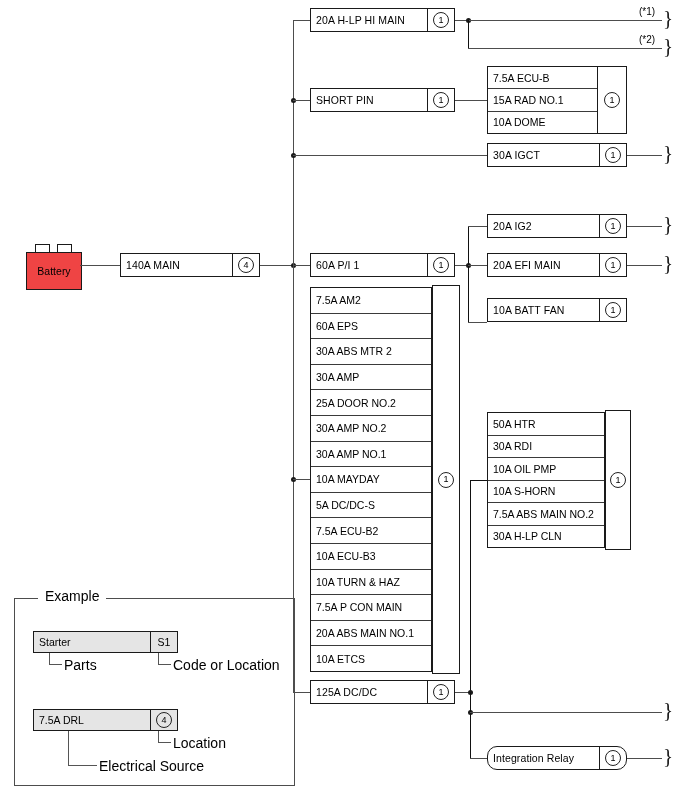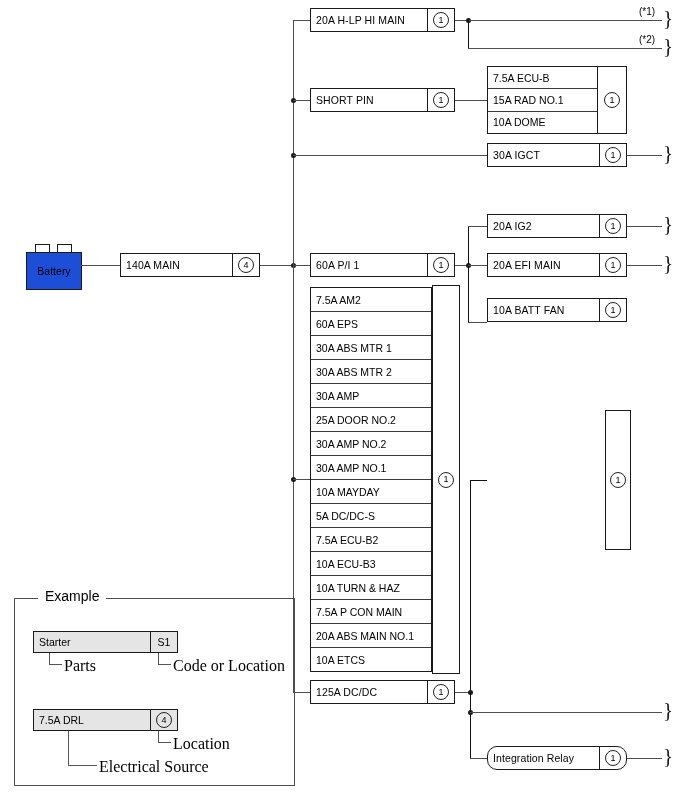--- a/index.html
+++ b/index.html
@@ -31,21 +31,21 @@
   
   .h{position:absolute;height:0;border-top:1.3px solid #4d4d4d;}
   .v{position:absolute;width:0;border-left:1.3px solid #4d4d4d;}
   .hd{position:absolute;height:0;border-top:1.3px solid #111;}
   .vd{position:absolute;width:0;border-left:1.3px solid #111;}
   .dot{position:absolute;width:5px;height:5px;background:#1a1a1a;border-radius:50%;}
 
   
   #battery{position:absolute;}
   #battery .body{position:absolute;left:0;top:8px;width:54px;height:36px;
-       border:1.6px solid #1a1a1a;background:#1d4ed8;display:flex;align-items:center;
+       border:1.6px solid #1a1a1a;background:#ef4444;display:flex;align-items:center;
        justify-content:center;font-size:10.5px;}
   #battery .t{position:absolute;top:0px;width:13px;height:9px;
        border:1.5px solid #1a1a1a;border-bottom:none;background:#fff;}
   #battery .t1{left:9px;} #battery .t2{left:31px;}
 
   
   .sq{position:absolute;font-size:21px;color:#1a1a1a;font-family:"Liberation Serif",serif;
       line-height:1;}
 
   .note{position:absolute;font-size:10px;color:#000;}
@@ -56,21 +56,21 @@
   #example-title{position:absolute;left:38px;top:588px;background:#fff;
        padding:0 7px;font-size:14px;color:#000;}
   .exbox{position:absolute;box-sizing:border-box;border:1.6px solid #1a1a1a;
        background:#e5e5e5;display:flex;align-items:stretch;height:22px;}
   .exbox .lbl{flex:1;display:flex;align-items:center;padding-left:5px;font-size:10.5px;}
   .exbox .code{width:26px;border-left:1.6px solid #1a1a1a;display:flex;
        align-items:center;justify-content:center;font-size:10.5px;}
   .lead{position:absolute;}
   .lead .lv{position:absolute;width:0;border-left:1.2px solid #555;}
   .lead .lh{position:absolute;height:0;border-top:1.2px solid #555;}
-  .leadtxt{position:absolute;font-size:16px;color:#000;white-space:nowrap;font-family:Liberation Serif, serif;}
+  .leadtxt{position:absolute;font-size:14px;color:#000;white-space:nowrap;}
 </style>
 </head>
 <body>
 
 <div id="stage">
 
   <div id="battery" style="left:26px;top:244px;width:54px;height:44px;">
     <div class="t t1"></div>
     <div class="t t2"></div>
     <div class="body">Battery</div>
@@ -181,21 +181,20 @@
     </div>
   </div>
 
   <div class="dot" style="left:291px;top:477px;"></div>
   <div class="h" style="left:293px;top:479px;width:17px;"></div>
 
   <div class="group" style="left:310px;top:287px;width:122px;height:385px;">
     <div class="rows" id="main-list-rows">
         <div class="r">7.5A AM2</div>
         <div class="r">60A EPS</div>
-        <div class="r">30A ABS MTR 1</div>
         <div class="r">30A ABS MTR 2</div>
         <div class="r">30A AMP</div>
         <div class="r">25A DOOR NO.2</div>
         <div class="r">30A AMP NO.2</div>
         <div class="r">30A AMP NO.1</div>
         <div class="r">10A MAYDAY</div>
         <div class="r">5A DC/DC-S</div>
         <div class="r">7.5A ECU-B2</div>
         <div class="r">10A ECU-B3</div>
         <div class="r">10A TURN &amp; HAZ</div>
@@ -204,20 +203,30 @@
         <div class="r">10A ETCS</div>
       </div>
   </div>
 
   <div class="group" style="left:432px;top:285px;width:28px;height:389px;border-left:1.6px solid #1a1a1a;">
     <div class="code" style="width:28px;border-left:none;">
       <span class="circ">1</span>
     </div>
   </div>
 
+  <div class="group" style="left:487px;top:412px;width:118px;height:136px;">
+    <div class="rows" id="dcdc-rows">
+        <div class="r">50A HTR</div>
+        <div class="r">30A RDI</div>
+        <div class="r">10A OIL PMP</div>
+        <div class="r">10A S-HORN</div>
+        <div class="r">7.5A ABS MAIN NO.2</div>
+        <div class="r">30A H-LP CLN</div>
+      </div>
+  </div>
   <div class="group" style="left:605px;top:410px;width:26px;height:140px;">
     <div class="code" style="width:26px;border-left:none;">
       <span class="circ">1</span>
     </div>
   </div>
 
   <div class="hd" style="left:470px;top:480px;width:17px;"></div>
   <div class="vd" style="left:470px;top:480px;height:212px;"></div>
 
   <div class="h" style="left:293px;top:692px;width:17px;"></div>

